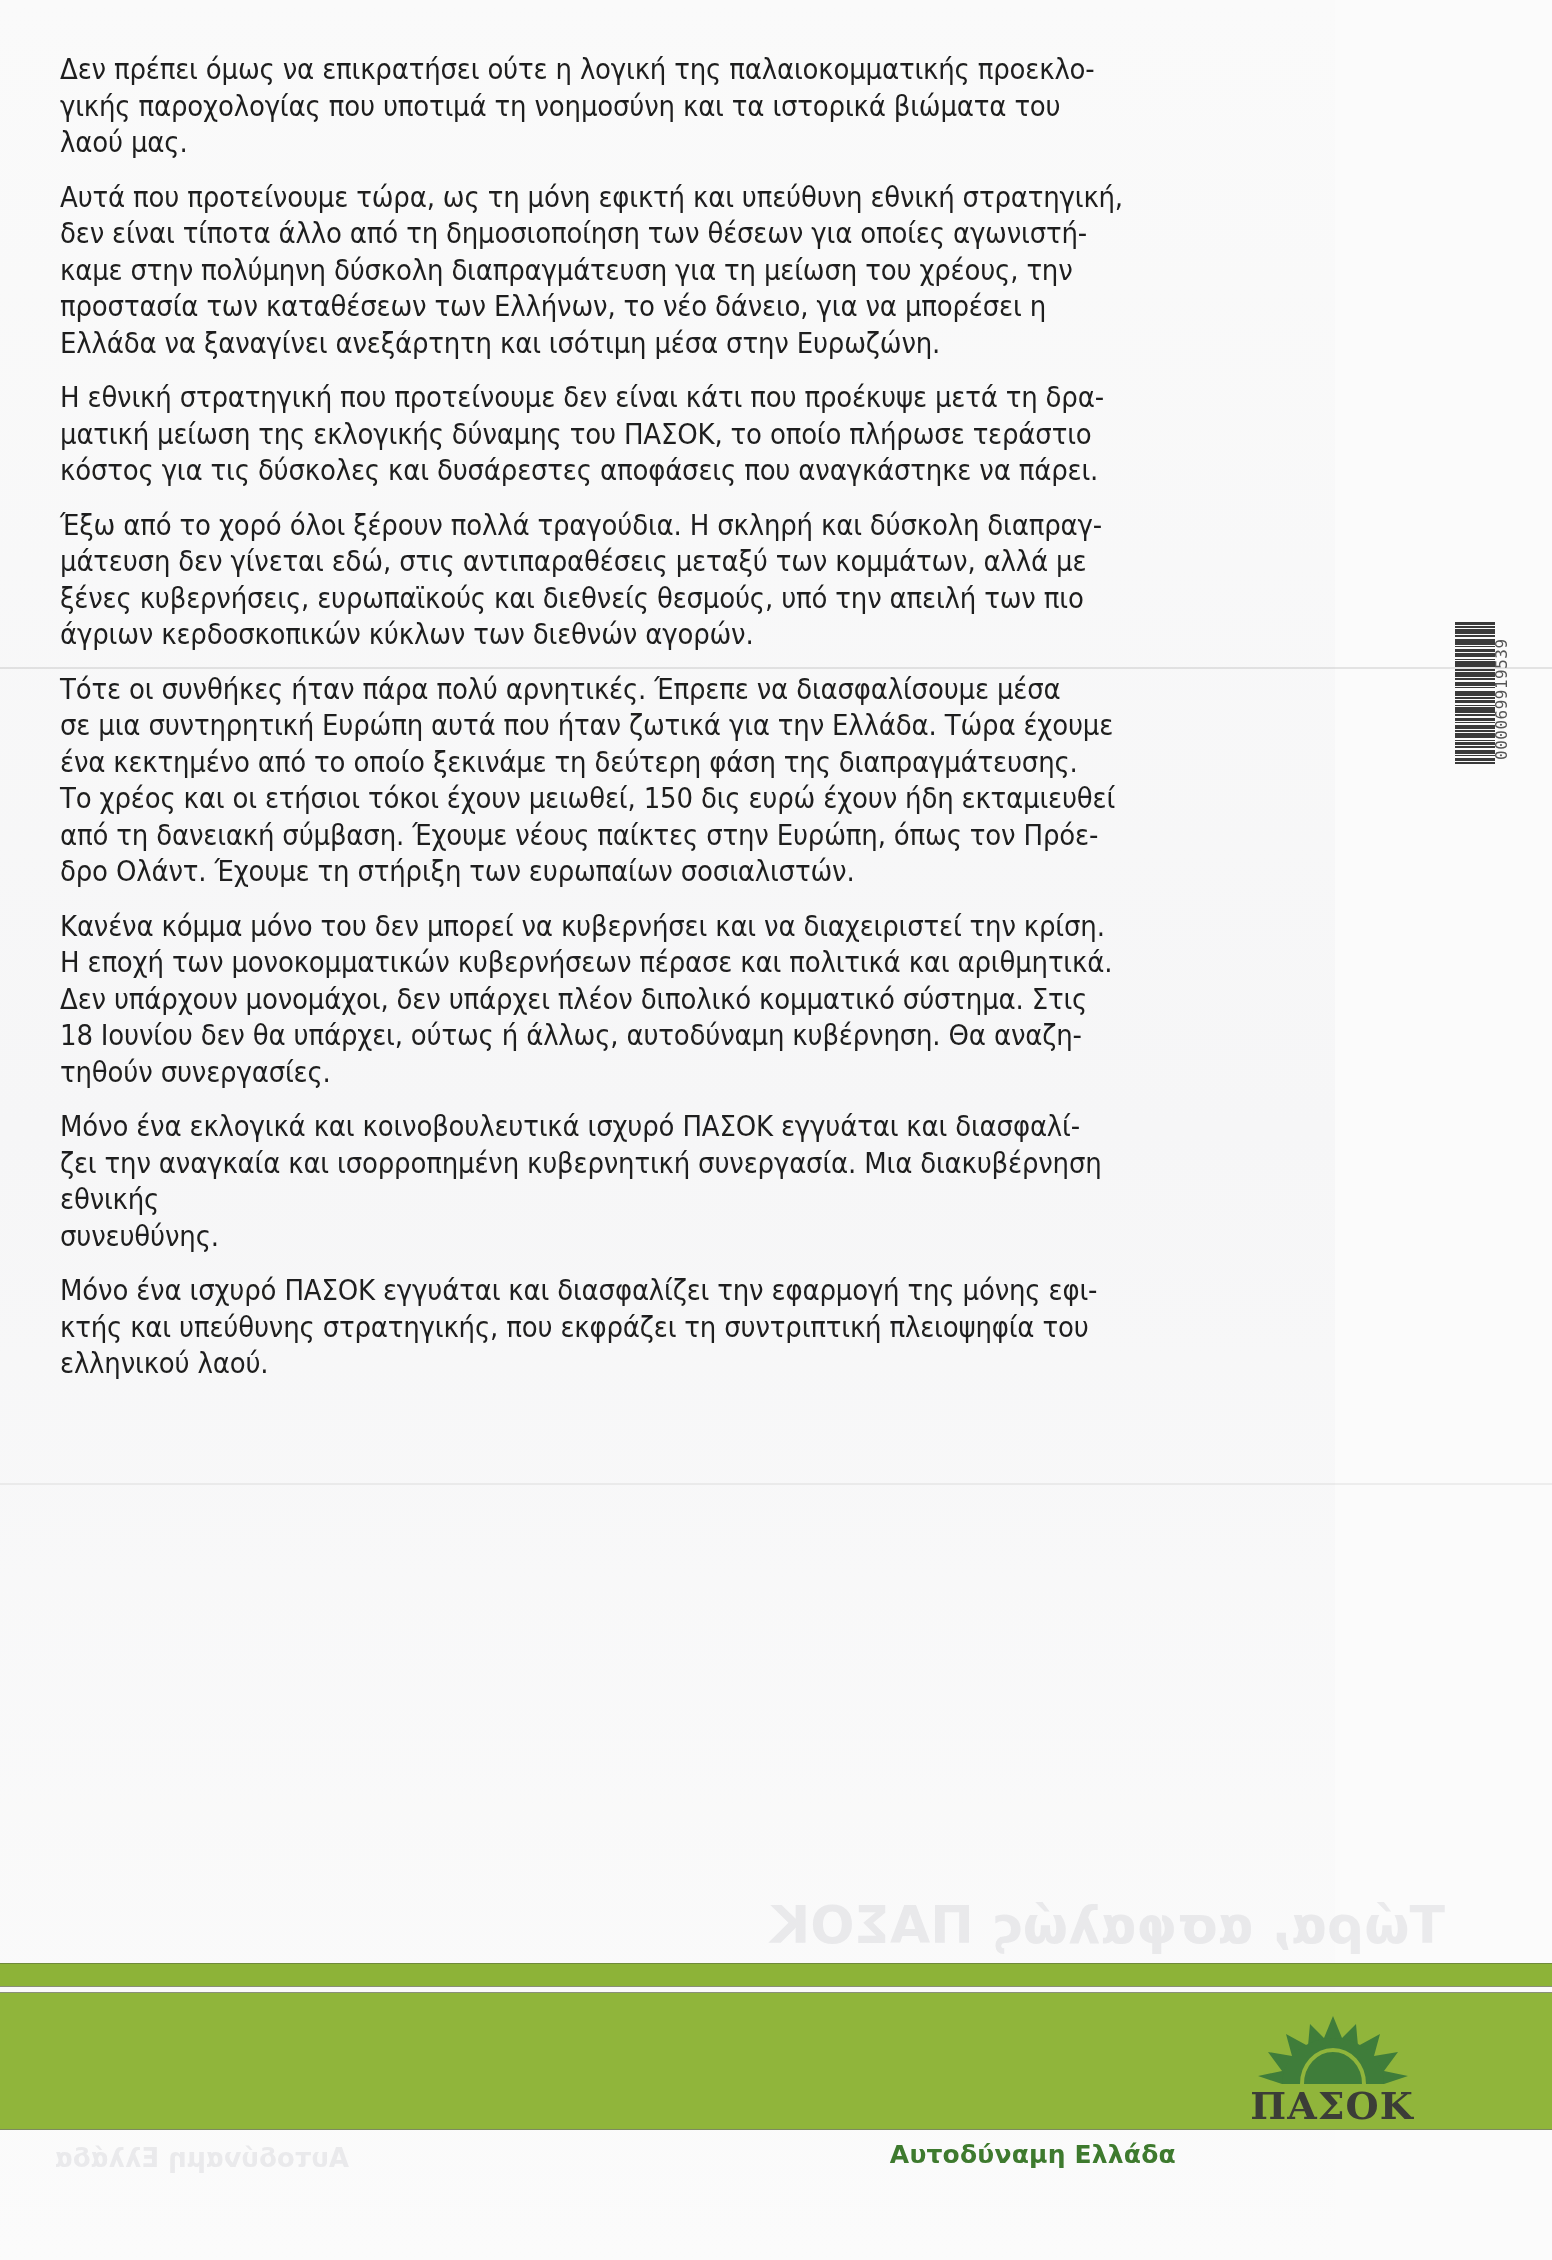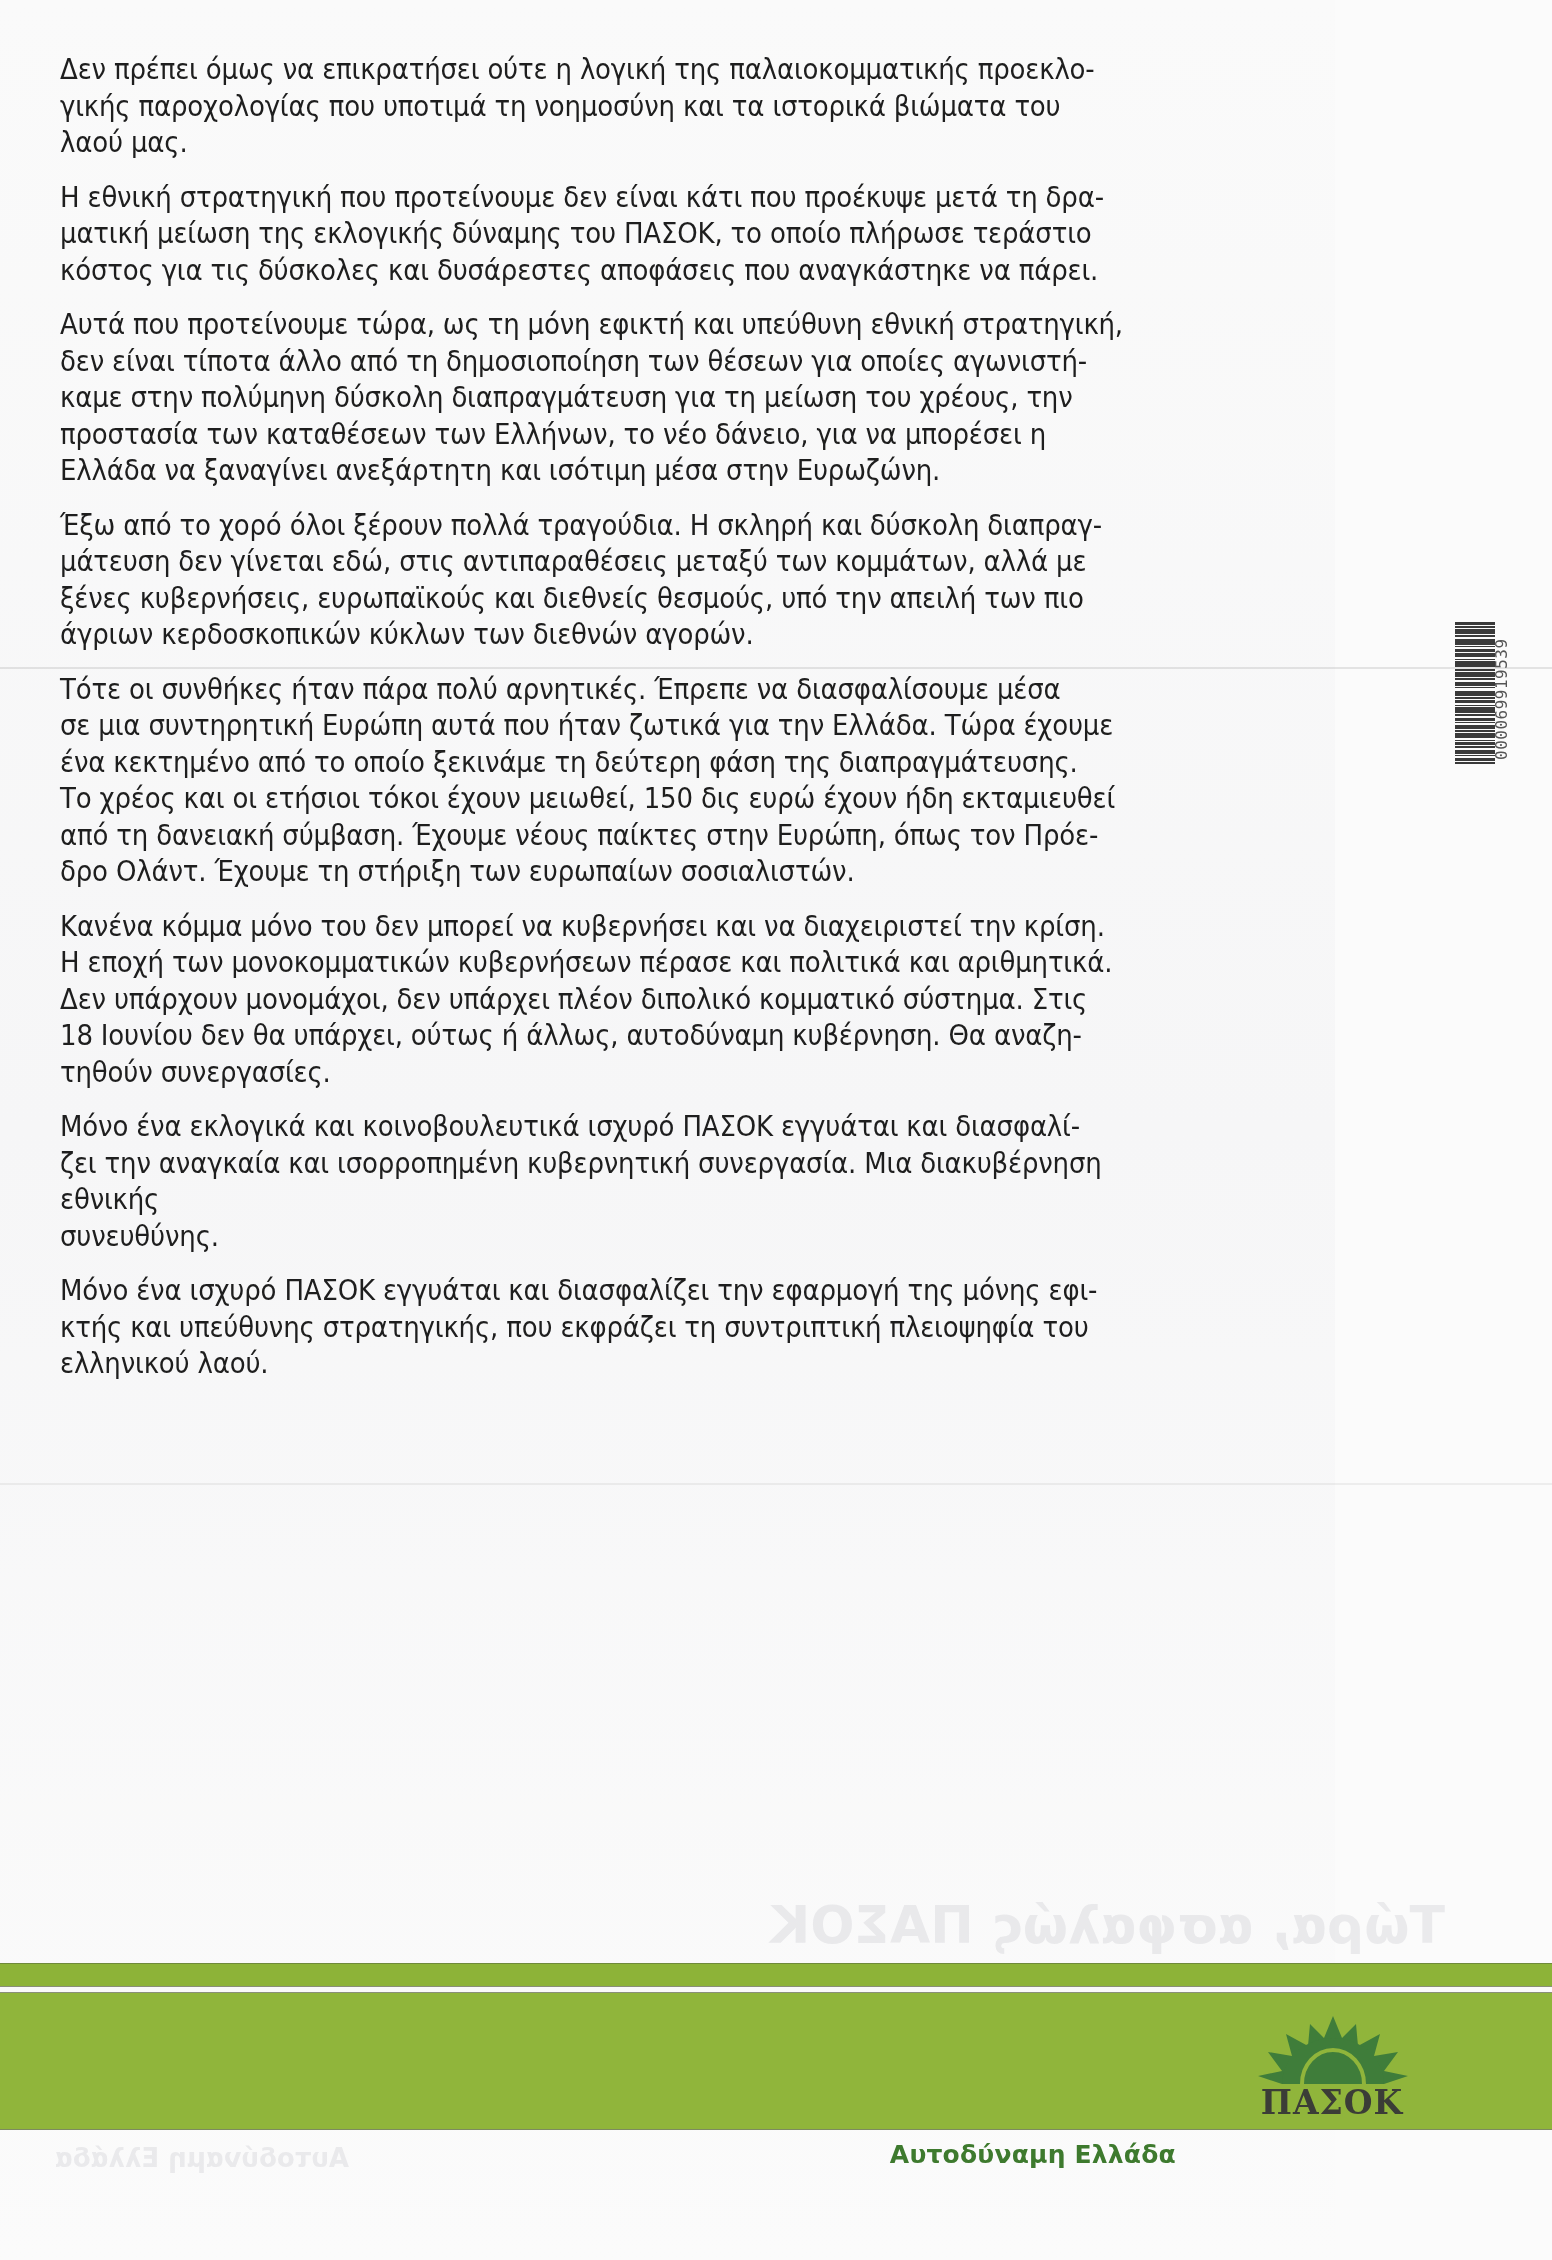--- a/index.html
+++ b/index.html
@@ -86,21 +86,21 @@
     height: 106px;
   }
   .logo-wordmark {
     position: absolute;
     left: 1243px;
     top: 2083px;
     width: 178px;
     text-align: center;
     font-family: "DejaVu Serif", serif;
     font-weight: bold;
-    font-size: 33px;
+    font-size: 38px;
     color: #3b3d37;
     letter-spacing: 1px;
   }
   .tagline {
     position: absolute;
     right: 159px;
     top: 2140px;
     font-family: "DejaVu Sans", sans-serif;
     font-size: 25px;
     color: #3e7a2e;
@@ -120,30 +120,30 @@
   <div class="fold" style="top:1483px; background: rgba(140,140,140,0.12);"></div>
 
   <div class="body-text" id="body-text">
 
   <div class="para">
         <span class="line">Δεν πρέπει όμως να επικρατήσει ούτε  η λογική της παλαιοκομματικής προεκλο-</span>
         <span class="line">γικής παροχολογίας που υποτιμά τη νοημοσύνη και τα ιστορικά  βιώματα του</span>
         <span class="line">λαού μας.</span>
       </div>
       <div class="para">
-        <span class="line">Η εθνική στρατηγική που προτείνουμε δεν είναι κάτι που προέκυψε μετά τη δρα-</span>
-        <span class="line">ματική μείωση της εκλογικής δύναμης του ΠΑΣΟΚ, το οποίο πλήρωσε τεράστιο</span>
-        <span class="line">κόστος για τις δύσκολες και δυσάρεστες αποφάσεις που αναγκάστηκε  να πάρει.</span>
-      </div>
-      <div class="para">
         <span class="line">Αυτά που προτείνουμε τώρα, ως τη μόνη εφικτή και υπεύθυνη εθνική στρατηγική,</span>
         <span class="line">δεν είναι τίποτα άλλο από τη δημοσιοποίηση των θέσεων για οποίες αγωνιστή-</span>
         <span class="line">καμε στην πολύμηνη δύσκολη διαπραγμάτευση για τη μείωση του χρέους, την</span>
         <span class="line">προστασία των καταθέσεων των Ελλήνων, το νέο δάνειο,  για να  μπορέσει η</span>
         <span class="line">Ελλάδα να ξαναγίνει ανεξάρτητη και  ισότιμη μέσα στην Ευρωζώνη.</span>
+      </div>
+      <div class="para">
+        <span class="line">Η εθνική στρατηγική που προτείνουμε δεν είναι κάτι που προέκυψε μετά τη δρα-</span>
+        <span class="line">ματική μείωση της εκλογικής δύναμης του ΠΑΣΟΚ, το οποίο πλήρωσε τεράστιο</span>
+        <span class="line">κόστος για τις δύσκολες και δυσάρεστες αποφάσεις που αναγκάστηκε  να πάρει.</span>
       </div>
       <div class="para">
         <span class="line">Έξω από το χορό όλοι ξέρουν πολλά τραγούδια. Η σκληρή και δύσκολη διαπραγ-</span>
         <span class="line">μάτευση δεν γίνεται εδώ, στις αντιπαραθέσεις  μεταξύ των κομμάτων, αλλά με</span>
         <span class="line">ξένες κυβερνήσεις, ευρωπαϊκούς και διεθνείς θεσμούς,  υπό την απειλή των πιο</span>
         <span class="line">άγριων κερδοσκοπικών κύκλων των διεθνών αγορών.</span>
       </div>
       <div class="para">
         <span class="line">Τότε οι συνθήκες ήταν πάρα πολύ αρνητικές. Έπρεπε να διασφαλίσουμε μέσα</span>
         <span class="line">σε μια συντηρητική Ευρώπη αυτά που ήταν ζωτικά για την Ελλάδα. Τώρα έχουμε</span>

